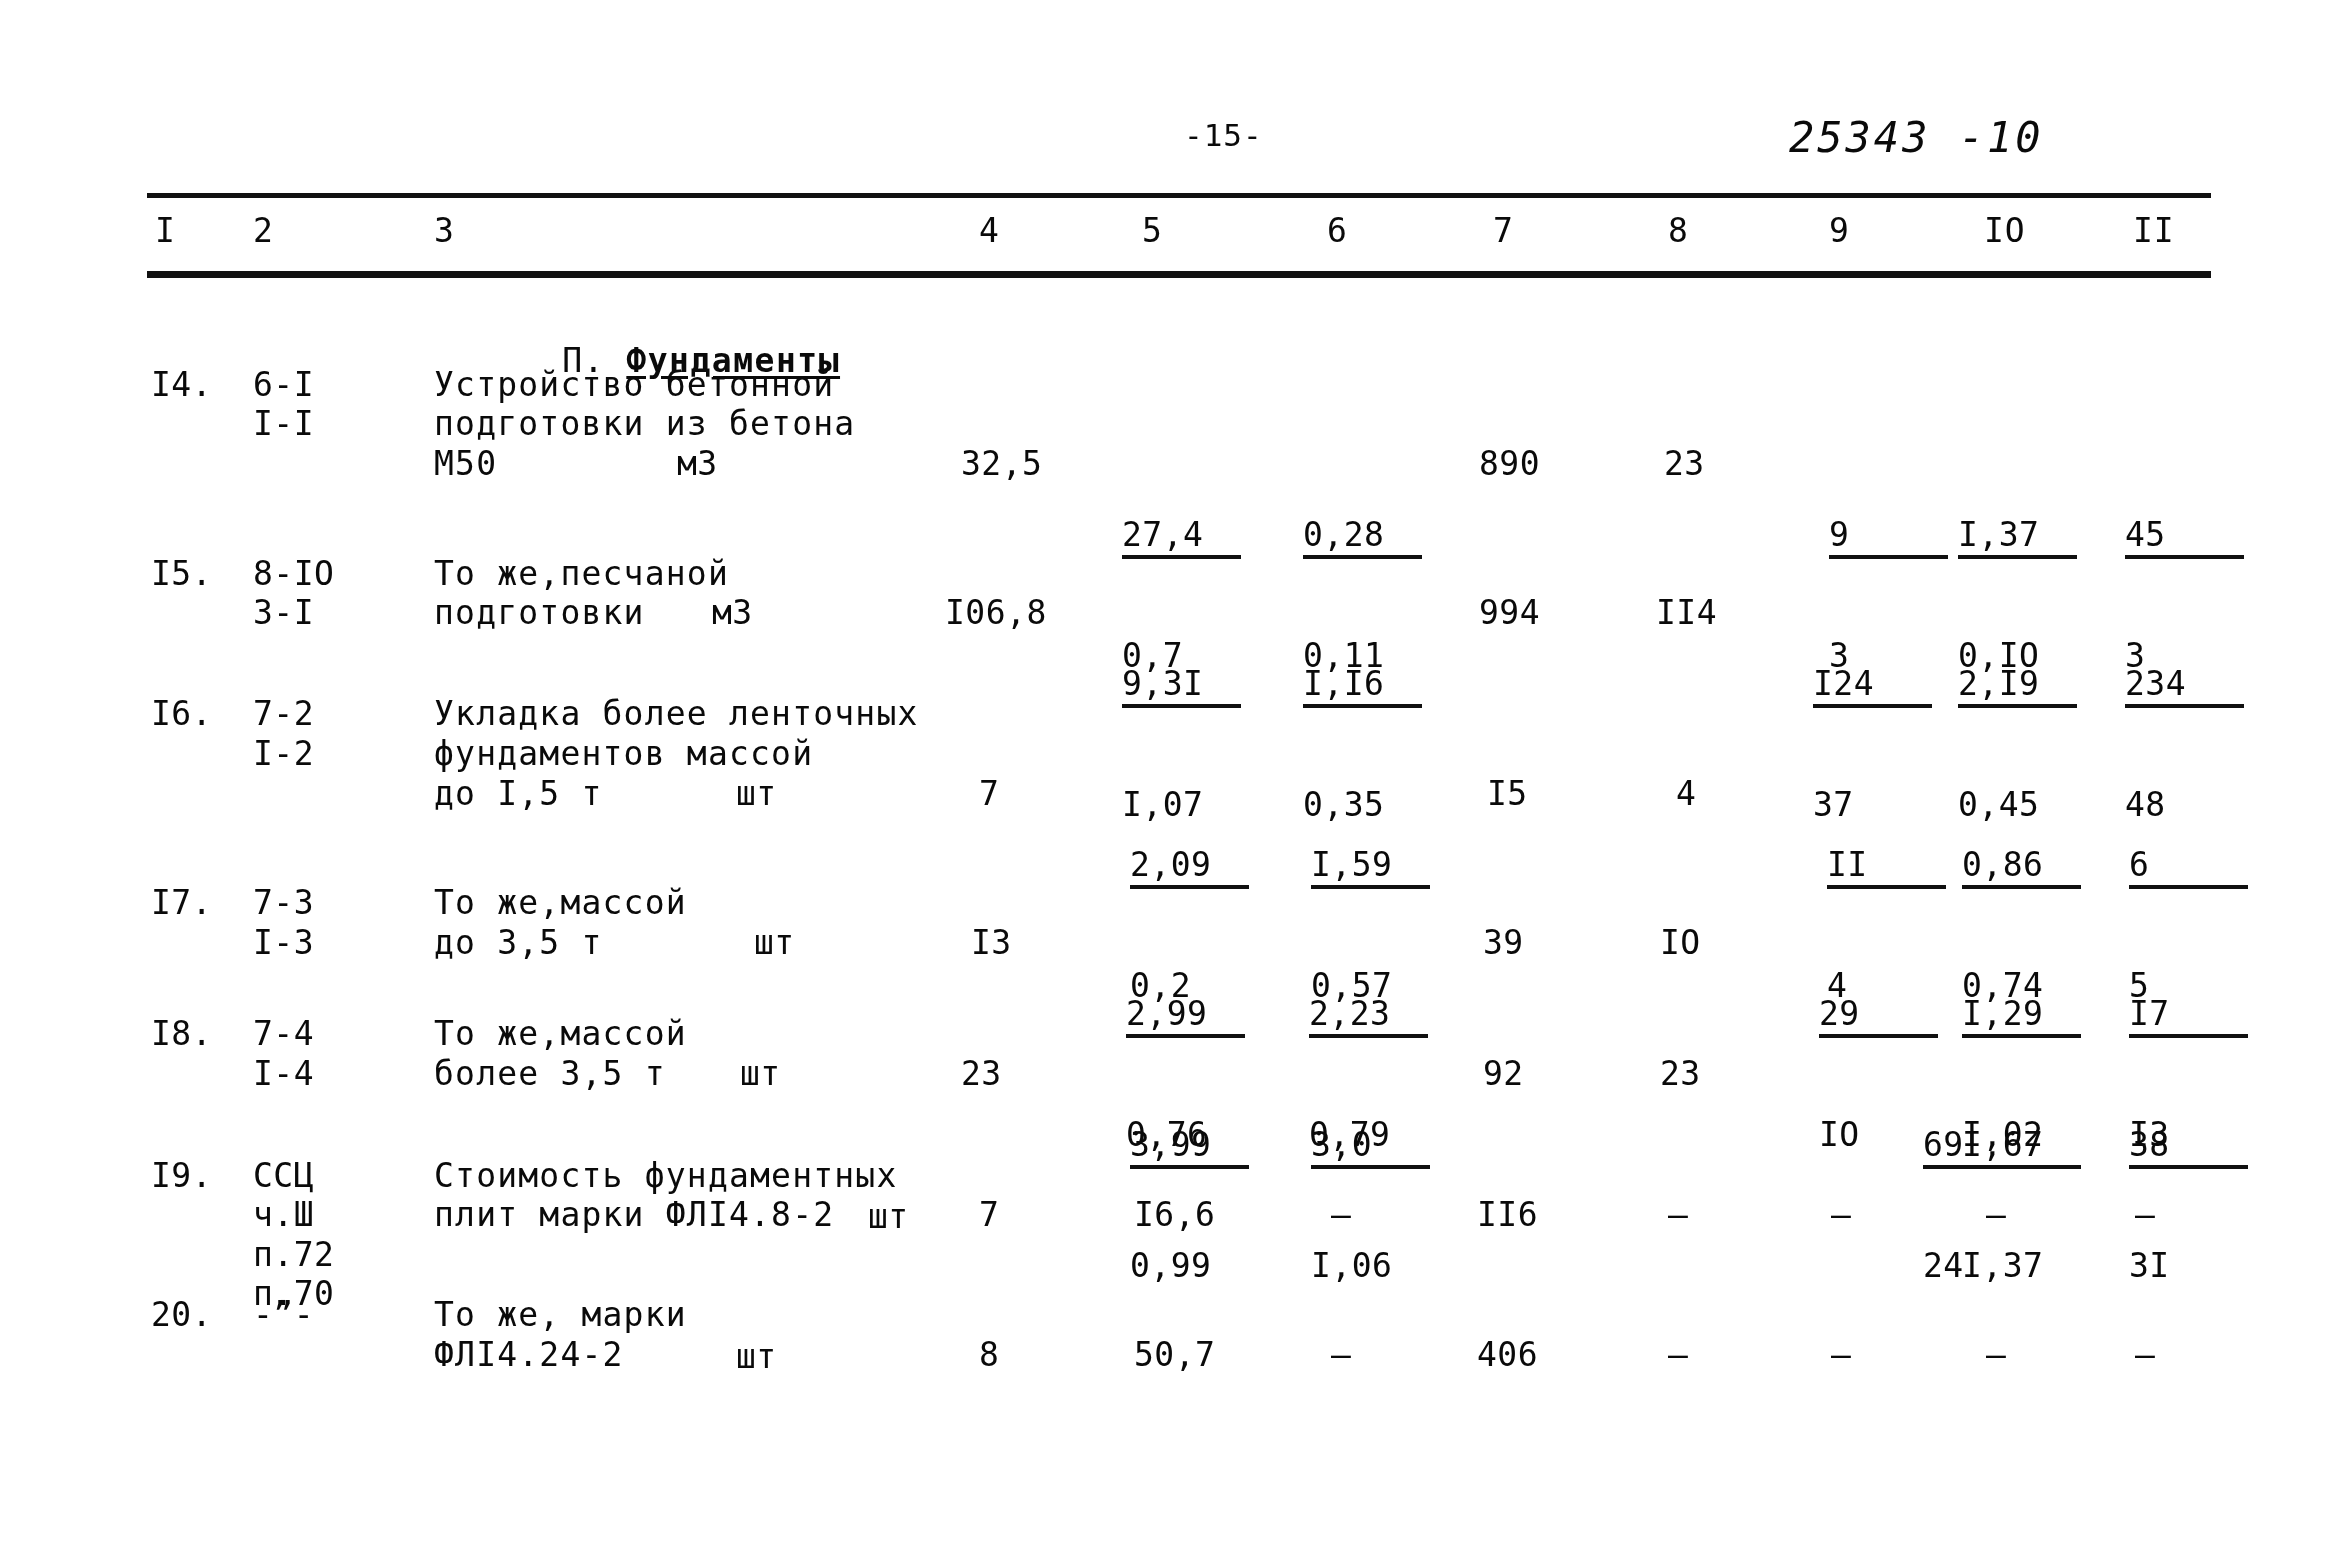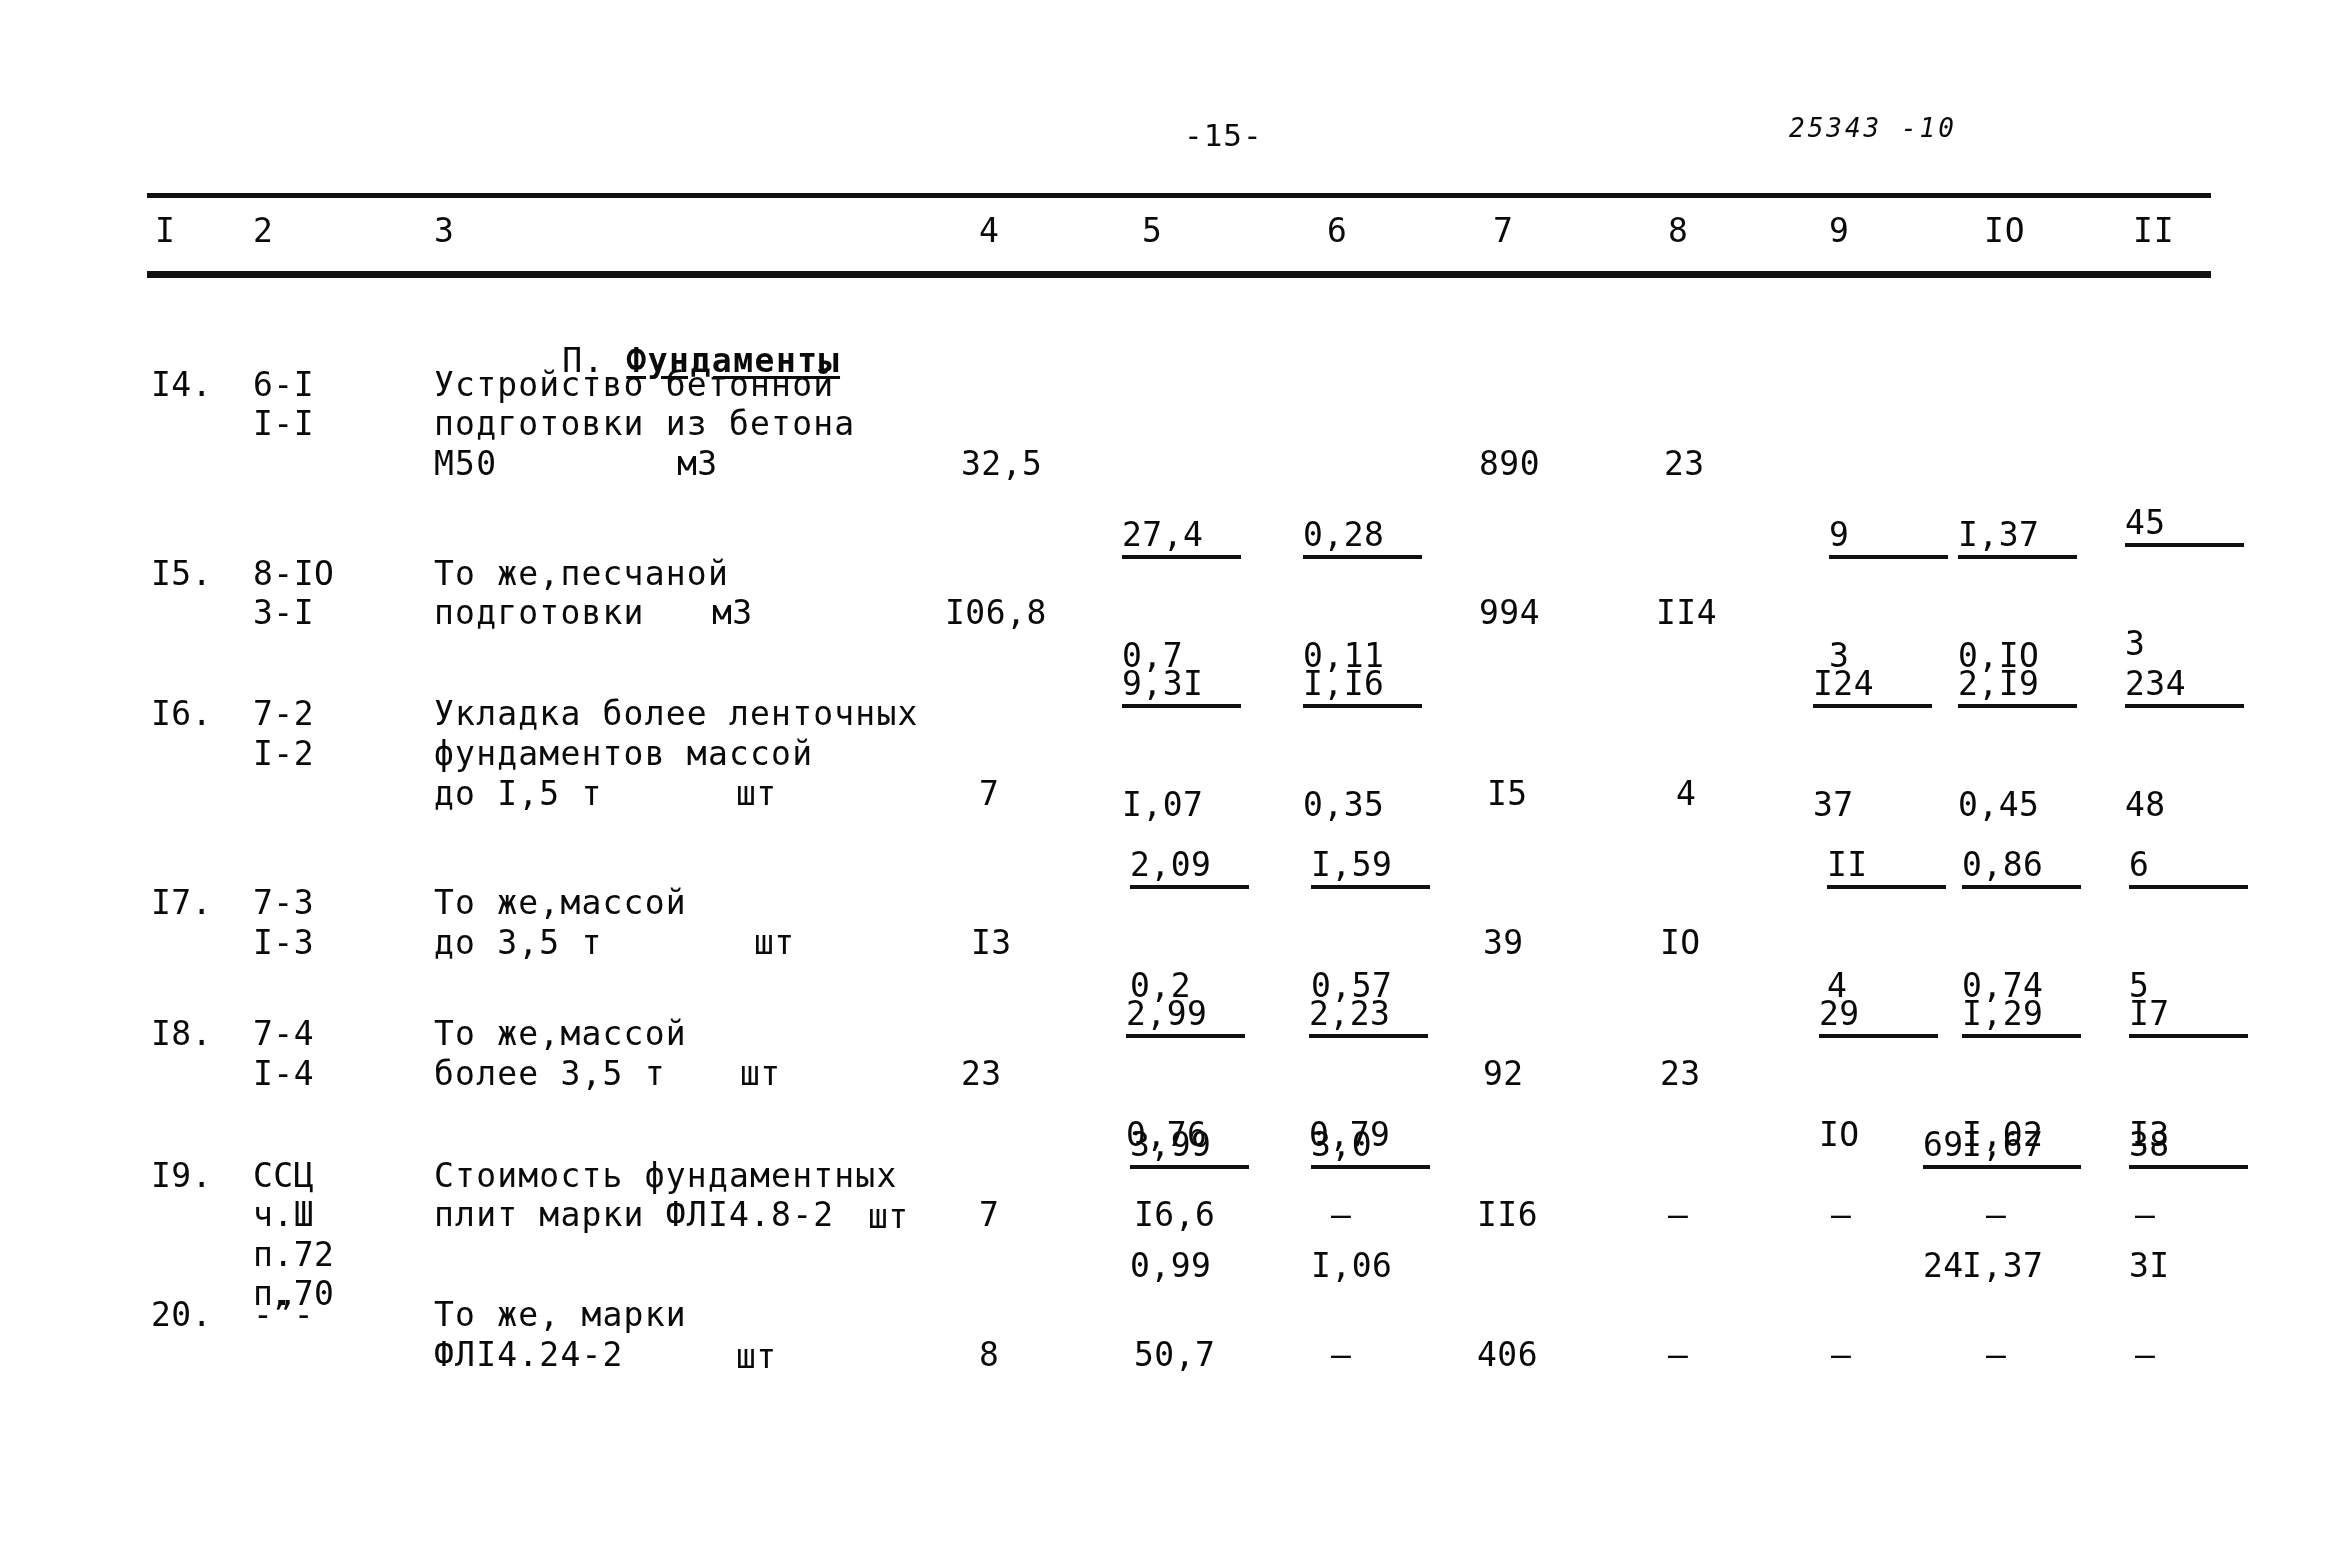--- a/index.html
+++ b/index.html
@@ -43,21 +43,21 @@
     left: 1184px;
     top: 6px;
     font-size: 31px;
     letter-spacing: 1px;
     white-space: nowrap;
   }
   .hdr-right {
     position: absolute;
     left: 1789px;
     top: 2px;
-    font-size: 26px;
+    font-size: 42px;
     font-style: italic;
     letter-spacing: 3px;
     white-space: nowrap;
   }
 
   
   .rule {
     position: absolute;
     left: 147px;
     width: 2064px;
@@ -180,21 +180,21 @@
     <div class="cell" style="left:1479px; top:166px">890</div>
     <div class="cell" style="left:1664px; top:166px">23</div>
     <div class="frac" style="left:1829px; top:162px; min-width:52px">
       <span class="num">9</span>
       <span class="den">3</span>
     </div>
     <div class="frac" style="left:1958px; top:162px">
       <span class="num">I,37</span>
       <span class="den">0,IO</span>
     </div>
-    <div class="frac" style="left:2125px; top:150px; min-width:74px">
+    <div class="frac" style="left:2125px; top:162px; min-width:74px">
       <span class="num">45</span>
       <span class="den">3</span>
     </div>
 
     <div class="cell" style="left:151px; top:276px">I5.</div>
     <div class="cell" style="left:253px; top:276px">8-IO</div>
     <div class="cell" style="left:253px; top:315px">3-I</div>
     <div class="cell desc" style="left:434px; top:276px">То же,песчаной</div>
     <div class="cell desc" style="left:434px; top:315px">подготовки</div>
     <div class="cell" style="left:712px; top:315px">м3</div>

